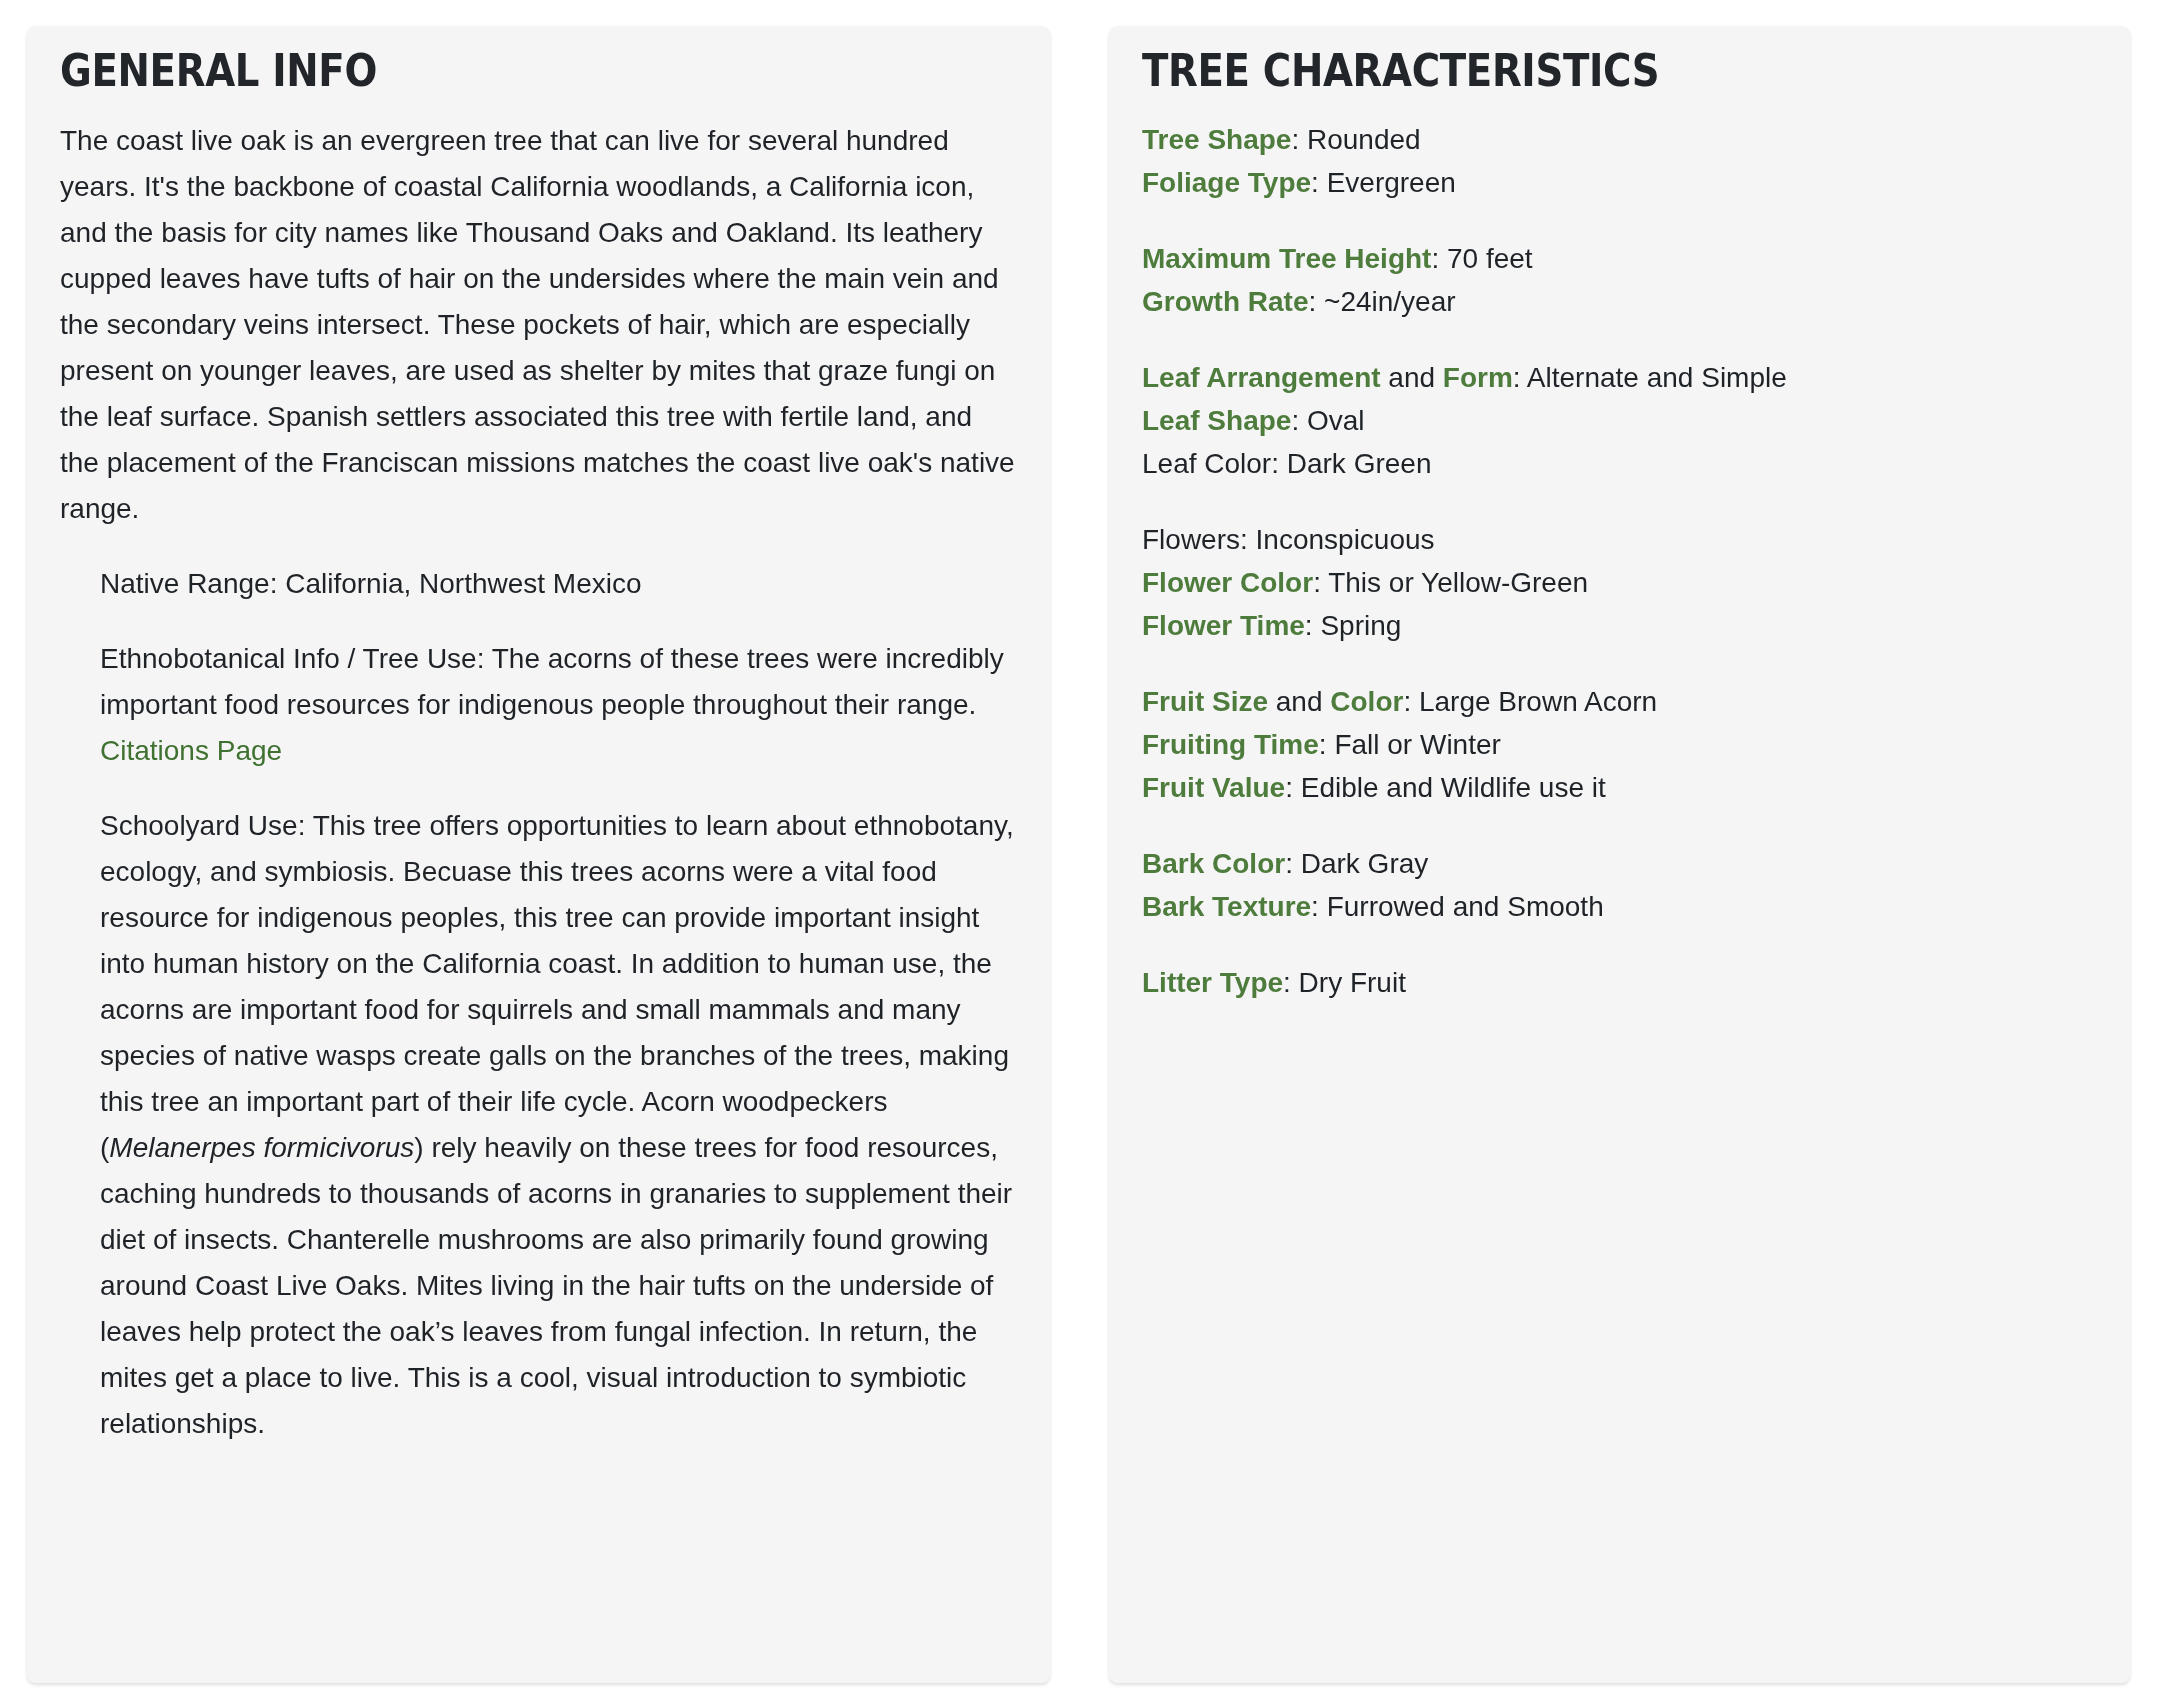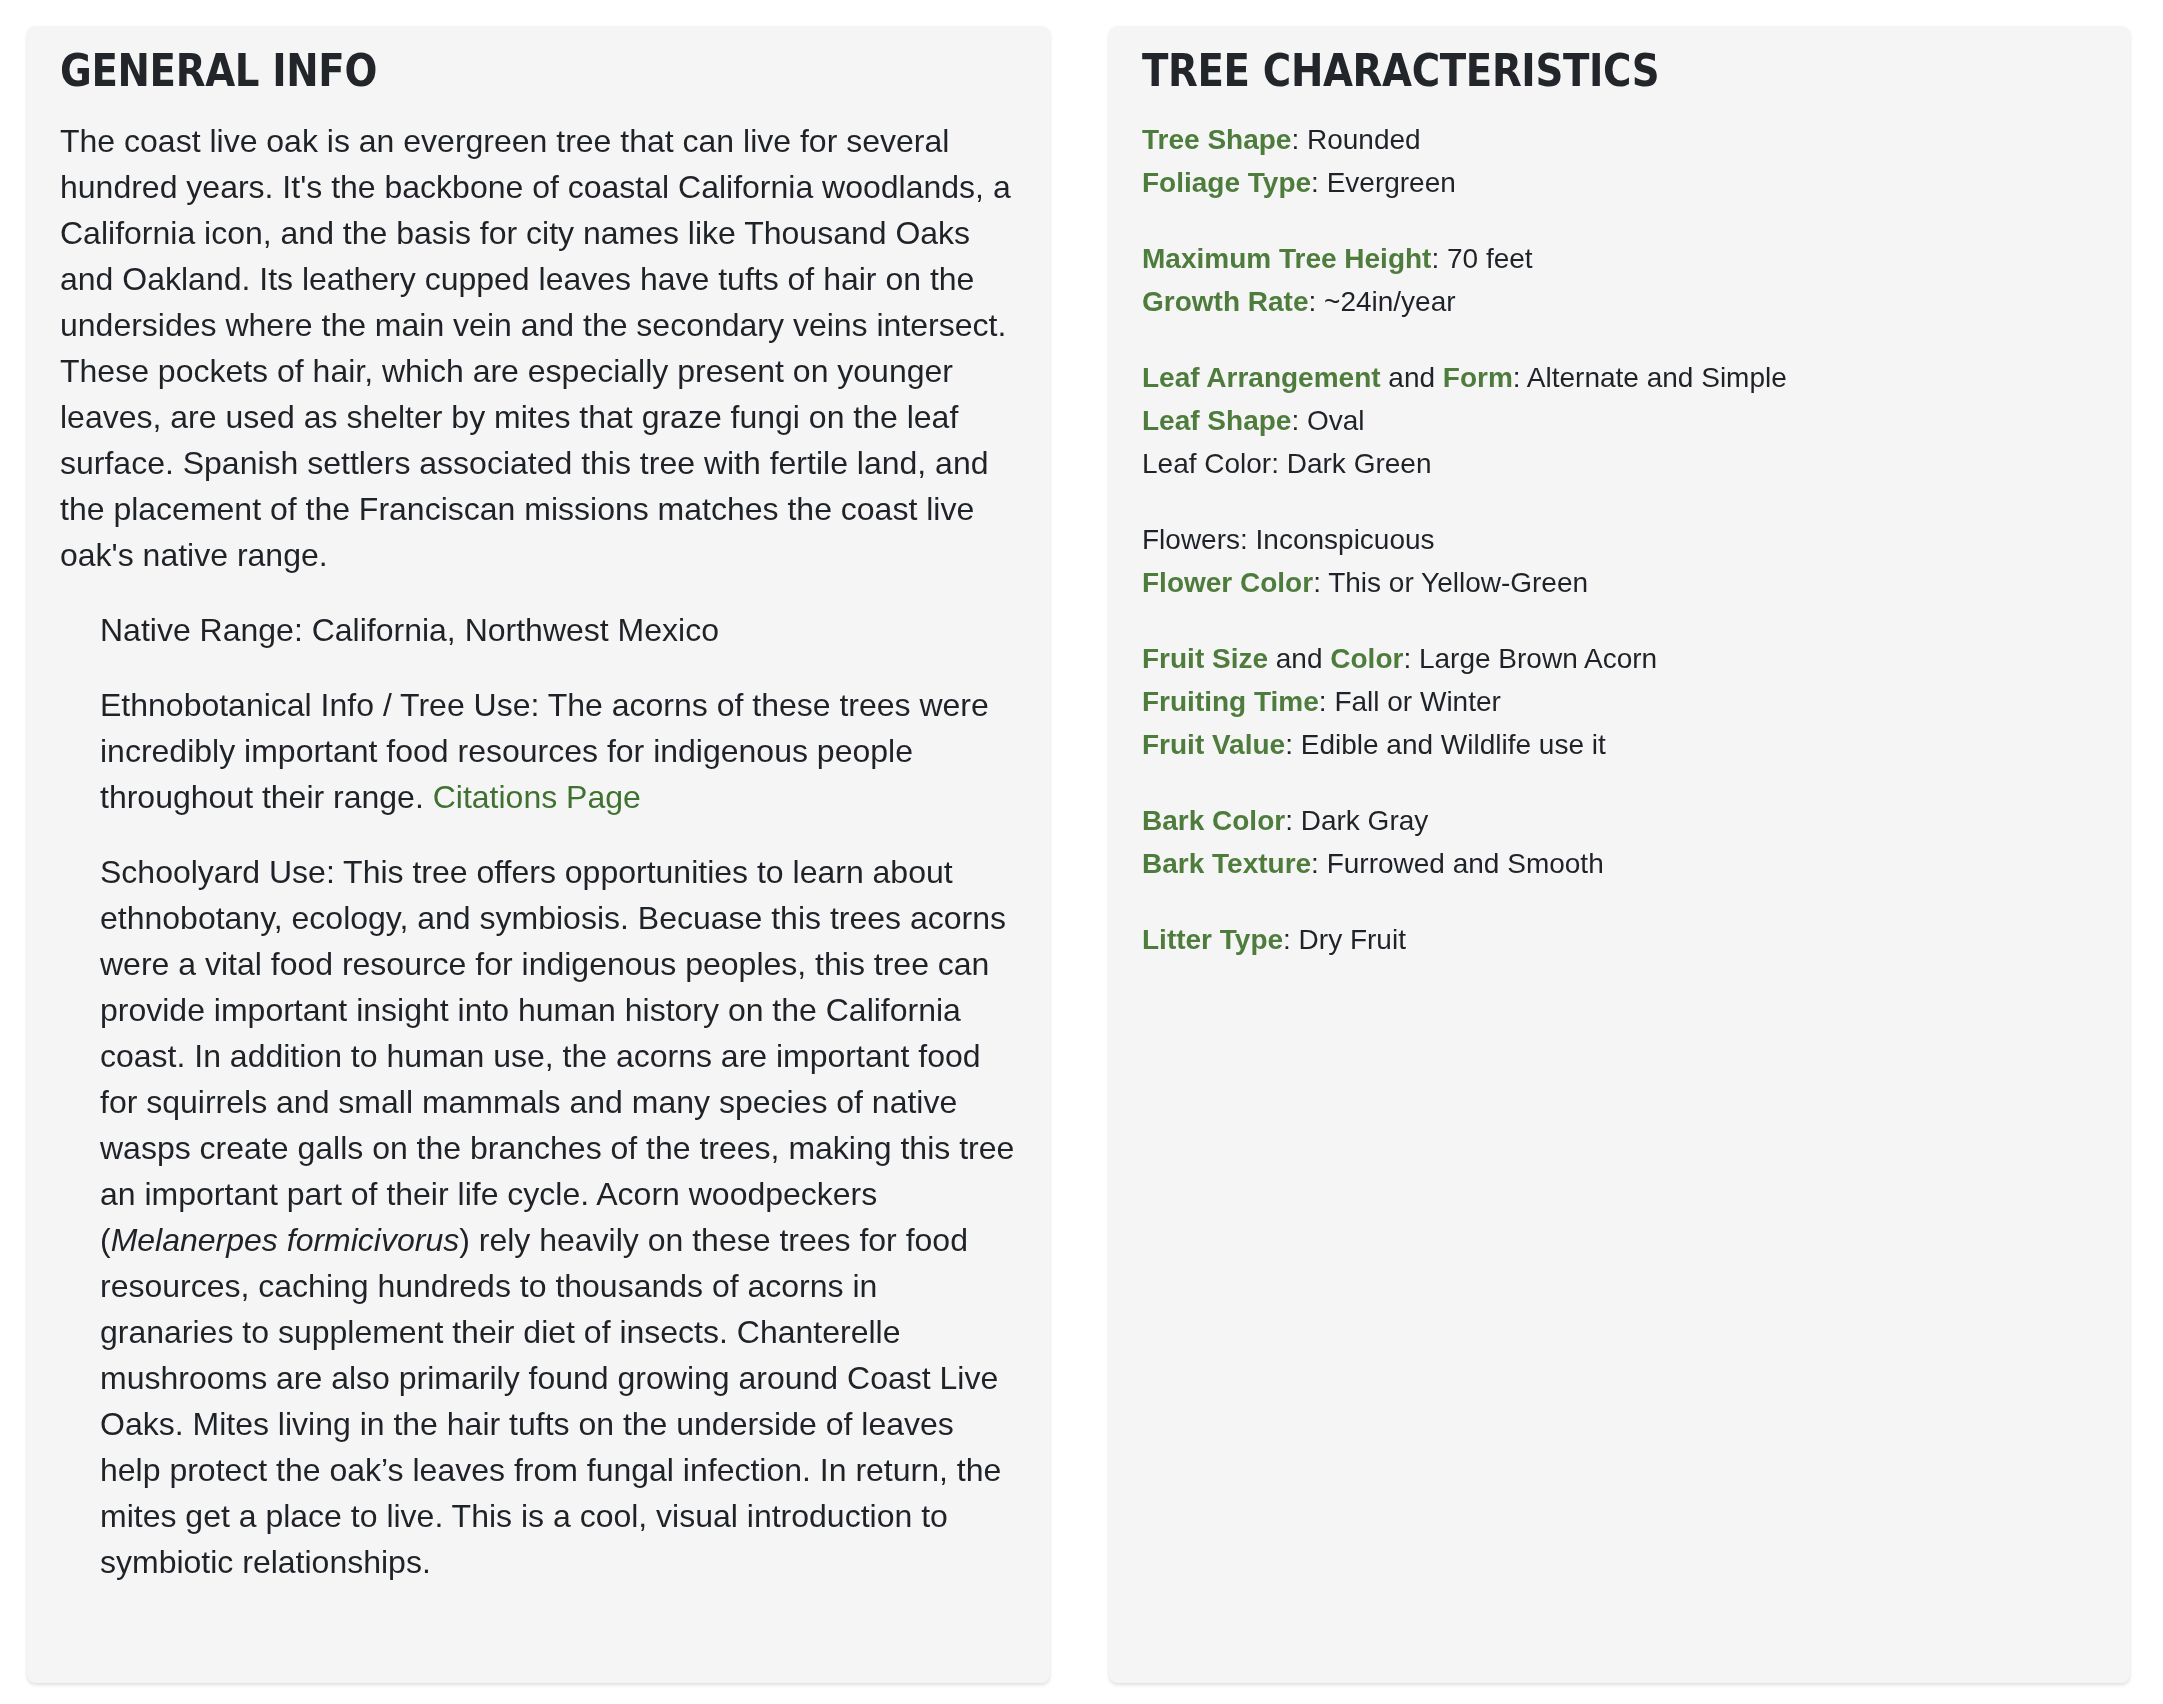--- a/index.html
+++ b/index.html
@@ -47,21 +47,21 @@
     letter-spacing: -0.4px;
     color: #22262b;
     margin: 0 0 21.5px 0;
     transform: scaleX(0.88);
     transform-origin: left center;
     white-space: nowrap;
   }
 
   
   .body-text {
-    font-size: 32px;
+    font-size: 28px;
     line-height: 46px;
     color: #1f2328;
     margin: 0;
   }
   .body-text + .body-text { margin-top: 29px; margin-left: 40px; }
   .body-text em { font-style: italic; }
 
   .link {
     color: #3f7130;
     text-decoration: none;
@@ -114,20 +114,21 @@
           <div class="spec-line"><a class="spec-label-link">Growth Rate</a><span>: ~24in/year</span></div>
         </div>
         <div class="spec-group">
           <div class="spec-line"><a class="spec-label-link">Leaf Arrangement</a><span class="spec-label-plain"> and </span><a class="spec-label-link">Form</a><span>: Alternate and Simple</span></div>
           <div class="spec-line"><a class="spec-label-link">Leaf Shape</a><span>: Oval</span></div>
           <div class="spec-line"><span class="spec-label-plain">Leaf Color</span><span>: Dark Green</span></div>
         </div>
         <div class="spec-group">
           <div class="spec-line"><span class="spec-label-plain">Flowers</span><span>: Inconspicuous</span></div>
           <div class="spec-line"><a class="spec-label-link">Flower Color</a><span>: This or Yellow-Green</span></div>
+          <div class="spec-line"><a class="spec-label-link">Flower Time</a><span>: Spring</span></div>
         </div>
         <div class="spec-group">
           <div class="spec-line"><a class="spec-label-link">Fruit Size</a><span class="spec-label-plain"> and </span><a class="spec-label-link">Color</a><span>: Large Brown Acorn</span></div>
           <div class="spec-line"><a class="spec-label-link">Fruiting Time</a><span>: Fall or Winter</span></div>
           <div class="spec-line"><a class="spec-label-link">Fruit Value</a><span>: Edible and Wildlife use it</span></div>
         </div>
         <div class="spec-group">
           <div class="spec-line"><a class="spec-label-link">Bark Color</a><span>: Dark Gray</span></div>
           <div class="spec-line"><a class="spec-label-link">Bark Texture</a><span>: Furrowed and Smooth</span></div>
         </div>

